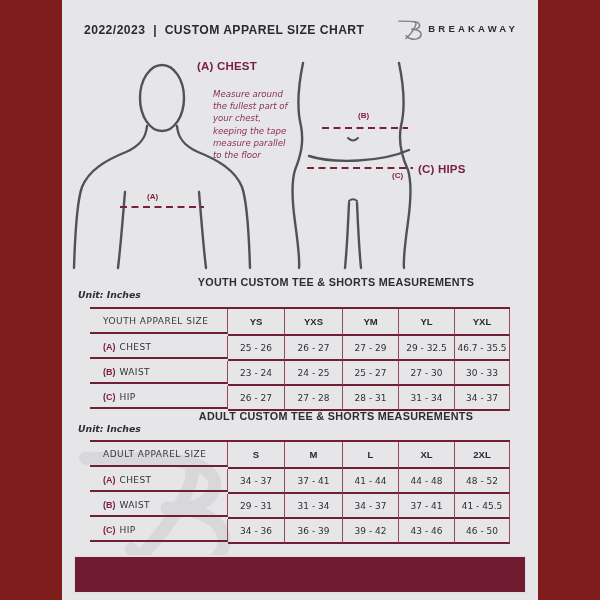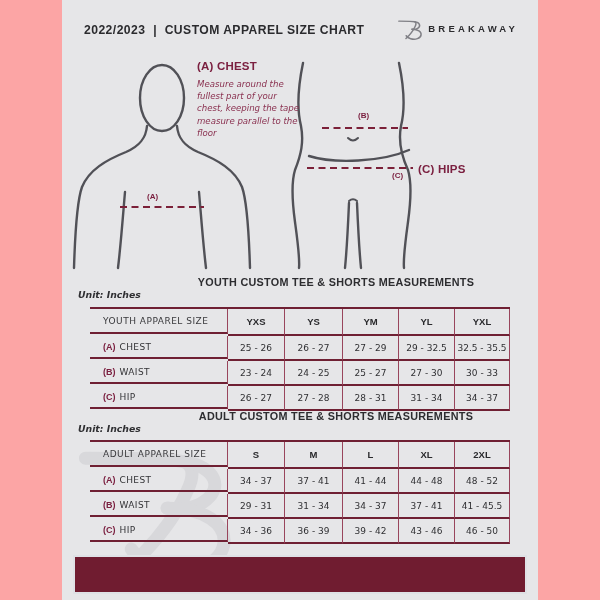--- a/index.html
+++ b/index.html
@@ -1,17 +1,17 @@
 <!DOCTYPE html>
 <html><head>
 <meta charset="utf-8">
 <style>
   html,body{margin:0;padding:0;}
   body{width:600px;height:600px;background:#000;font-family:"DejaVu Sans",sans-serif;}
-  .canvas{position:relative;width:600px;height:600px;background:#fca5a5;overflow:hidden;}
+  .canvas{position:relative;width:600px;height:600px;background:#7f1d1d;overflow:hidden;}
   .doc{position:absolute;left:62px;top:0;width:476px;height:600px;background:#e6e6e8;}
 
   
   .title{position:absolute;left:22px;top:22px;font-family:"Liberation Sans",sans-serif;
          font-weight:700;font-size:13.5px;color:#2b2b2e;letter-spacing:.5px;
          transform:scaleX(.9);transform-origin:left center;white-space:pre;}
   .brand{position:absolute;top:15px;right:20px;display:flex;align-items:center;gap:4px;}
   .brand-name{font-family:"Liberation Sans",sans-serif;font-weight:700;font-size:9.5px;
               letter-spacing:3.2px;color:#2b2b2e;}
 
@@ -19,21 +19,21 @@
   .figures{position:absolute;left:0;top:0;width:476px;height:600px;pointer-events:none;}
   .outline{fill:none;stroke:#515157;stroke-width:2.4;stroke-linecap:round;}
   .dash{fill:none;stroke:#7b2038;stroke-width:2.2;stroke-dasharray:7 4.5;}
   .marker{position:absolute;font-size:8px;font-weight:700;color:#7b2040;
           font-family:"Liberation Sans",sans-serif;}
 
   
   .guide{position:absolute;}
   .guide h3{margin:0 0 6px 0;font-family:"Liberation Sans",sans-serif;font-weight:800;
             font-size:11.5px;color:#7b2040;letter-spacing:.2px;}
-  .guide p{margin:0;font-size:8.6px;line-height:1.42;color:#8a3150;font-style:italic;
+  .guide p{margin:16px;font-size:8.6px;line-height:1.42;color:#8a3150;font-style:italic;
            white-space:pre-line;}
 
   
   .sec-title{position:absolute;left:0;width:548px;text-align:center;
              font-family:"Liberation Sans",sans-serif;font-weight:700;font-size:10.8px;
              color:#2d2d30;letter-spacing:.3px;}
   .sec-unit{position:absolute;left:16px;width:552px;font-size:9.3px;
             font-style:italic;font-weight:700;color:#2f2f32;}
 
   
@@ -111,35 +111,35 @@
       <p>Measure around the fullest part of your chest, keeping the tape measure parallel to the floor</p>
     </div>
     <div class="guide" style="left:356px;top:163px;width:108px;">
       <h3>(C) HIPS</h3>
     </div>
 
     <div class="sec-title" style="top:276px;">YOUTH CUSTOM TEE &amp; SHORTS MEASUREMENTS</div>
     <div class="sec-unit" style="top:289px;">Unit: Inches</div>
     <div class="table" style="top:307px;">
       <div class="c h lab sizehead">YOUTH APPAREL SIZE</div>
+      <div class="c h colhead">YS</div>
       <div class="c h colhead">YXS</div>
-      <div class="c h colhead">YS</div>
       <div class="c h colhead">YM</div>
       <div class="c h colhead">YL</div>
       <div class="c h colhead">YXL</div>
 
       <div class="c lab">
           <span class="pfx">(A)</span>
           <span class="rowname">CHEST</span>
         </div>
       <div class="c">25 - 26</div>
       <div class="c">26 - 27</div>
       <div class="c">27 - 29</div>
       <div class="c">29 - 32.5</div>
-      <div class="c">32.5 - 35.5</div>
+      <div class="c">46.7 - 35.5</div>
 
       <div class="c lab">
           <span class="pfx">(B)</span>
           <span class="rowname">WAIST</span>
         </div>
       <div class="c">23 - 24</div>
       <div class="c">24 - 25</div>
       <div class="c">25 - 27</div>
       <div class="c">27 - 30</div>
       <div class="c">30 - 33</div>

